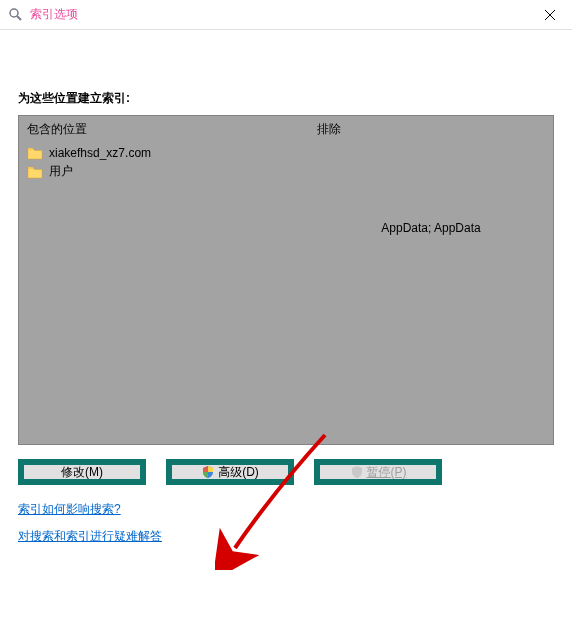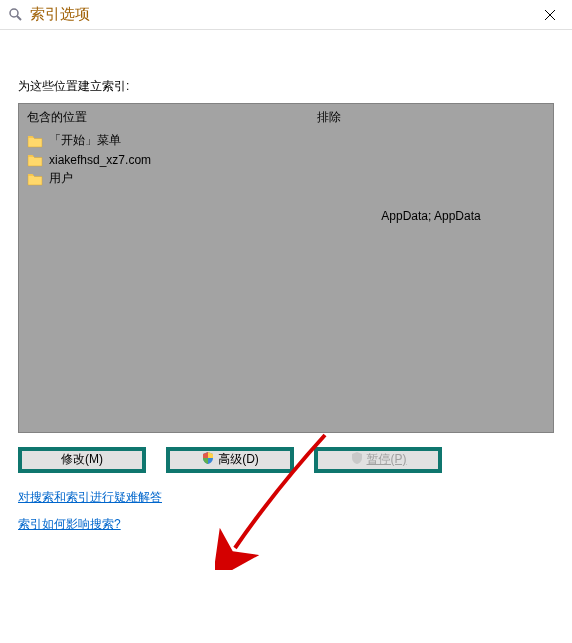--- a/index.html
+++ b/index.html
@@ -21,21 +21,21 @@
       background: #fff;
     }
     .titlebar-icon {
       width: 16px;
       height: 16px;
       margin-right: 6px;
       display: flex;
       align-items: center;
       justify-content: center;
     }
-    .titlebar-text { font-size: 15px; color: #a16207; }
+    .titlebar-text { font-size: 12px; color: #ec4899; }
     .close-btn {
       margin-left: auto;
       width: 45px;
       height: 30px;
       display: flex;
       align-items: center;
       justify-content: center;
       cursor: pointer;
     }
     .content {
@@ -52,22 +52,23 @@
       margin-right: 16px;
       margin-left: 25px;
       flex-shrink: 0;
       margin-top: 10px;
     }
     .status-text {
       padding-top: 0;
     }
     .status-line1 { margin-bottom: 14px; }
     .section-label {
-      margin-top: 38px;
+      margin-top: 50px;
       margin-bottom: 8px;
+      font-weight: bold;
     }
     .locations-box {
       border: 1px solid #828282;
       height: 330px;
       display: flex;
       background: #a3a3a3;
     }
     .col-included {
       width: 290px;
       border-right: 0;
@@ -105,26 +106,27 @@
     }
     .button-row {
       display: flex;
       gap: 20px;
       margin-top: 14px;
       padding-left: 0;
     }
     .btn {
       width: 128px;
       height: 26px;
-      border: 4px solid #0f766e;
+      border: 6px solid #0f766e;
       background: #e1e1e1;
       cursor: pointer;
       font-size: 12px;
       font-family: inherit;
       display: flex;
+      align-items: center;
       justify-content: center;
       gap: 3px;
     }
     .btn.disabled {
       color: #a0a0a0;
       cursor: default;
       text-decoration: underline;
     }
     .shield-icon {
       width: 14px;
@@ -169,27 +171,20 @@
   </div>
 </div>
 
 <div class="content">
 
   <div class="section-label">为这些位置建立索引:</div>
 
   <div class="locations-box">
     <div class="col-included">
       <div class="col-header">包含的位置</div>
-      <div class="list-item">
-        <span class="folder-icon"><svg viewBox="0 0 16 14">
-              <path d="M1 3 L6 3 L7.5 4.5 L15 4.5 L15 13 L1 13 Z" fill="#ffd86b" stroke="#d9a62e" stroke-width="0.5"></path>
-              <path d="M1 3 L1 2 L5.5 2 L7 3.5 L1 3.5 Z" fill="#f7c44a"></path>
-            </svg></span>
-        <span>「开始」菜单</span>
-      </div>
       <div class="list-item">
         <span class="folder-icon"><svg viewBox="0 0 16 14">
               <path d="M1 3 L6 3 L7.5 4.5 L15 4.5 L15 13 L1 13 Z" fill="#ffd86b" stroke="#d9a62e" stroke-width="0.5"></path>
               <path d="M1 3 L1 2 L5.5 2 L7 3.5 L1 3.5 Z" fill="#f7c44a"></path>
             </svg></span>
         <span>xiakefhsd_xz7.com</span>
       </div>
       <div class="list-item">
         <span class="folder-icon"><svg viewBox="0 0 16 14">
               <path d="M1 3 L6 3 L7.5 4.5 L15 4.5 L15 13 L1 13 Z" fill="#ffd86b" stroke="#d9a62e" stroke-width="0.5"></path>
@@ -227,22 +222,22 @@
       <span class="shield-icon">
         <svg viewBox="0 0 14 14">
             <path d="M7 1 L12 3 L12 7 C12 10 9.5 12.5 7 13 C4.5 12.5 2 10 2 7 L2 3 Z" fill="#c8c8c8"></path>
           </svg>
       </span>
       <span>暂停(P)</span>
     </button>
   </div>
 
   <div class="links">
+    <a class="link">索引如何影响搜索?</a>
     <a class="link">对搜索和索引进行疑难解答</a>
-    <a class="link">索引如何影响搜索?</a>
   </div>
 </div>
 
 <svg class="arrow-overlay" style="left:215px; top:430px;" width="130" height="140">
   <defs>
     <marker id="ah" markerWidth="12" markerHeight="12" refX="2" refY="6" orient="auto">
       <path d="M0,0 L12,6 L0,12 L3,6 Z" fill="#d40000"></path>
     </marker>
   </defs>
   <path d="M110,5 Q60,60 20,118" stroke="#d40000" stroke-width="4" fill="none" marker-end="url(#ah)"></path>

